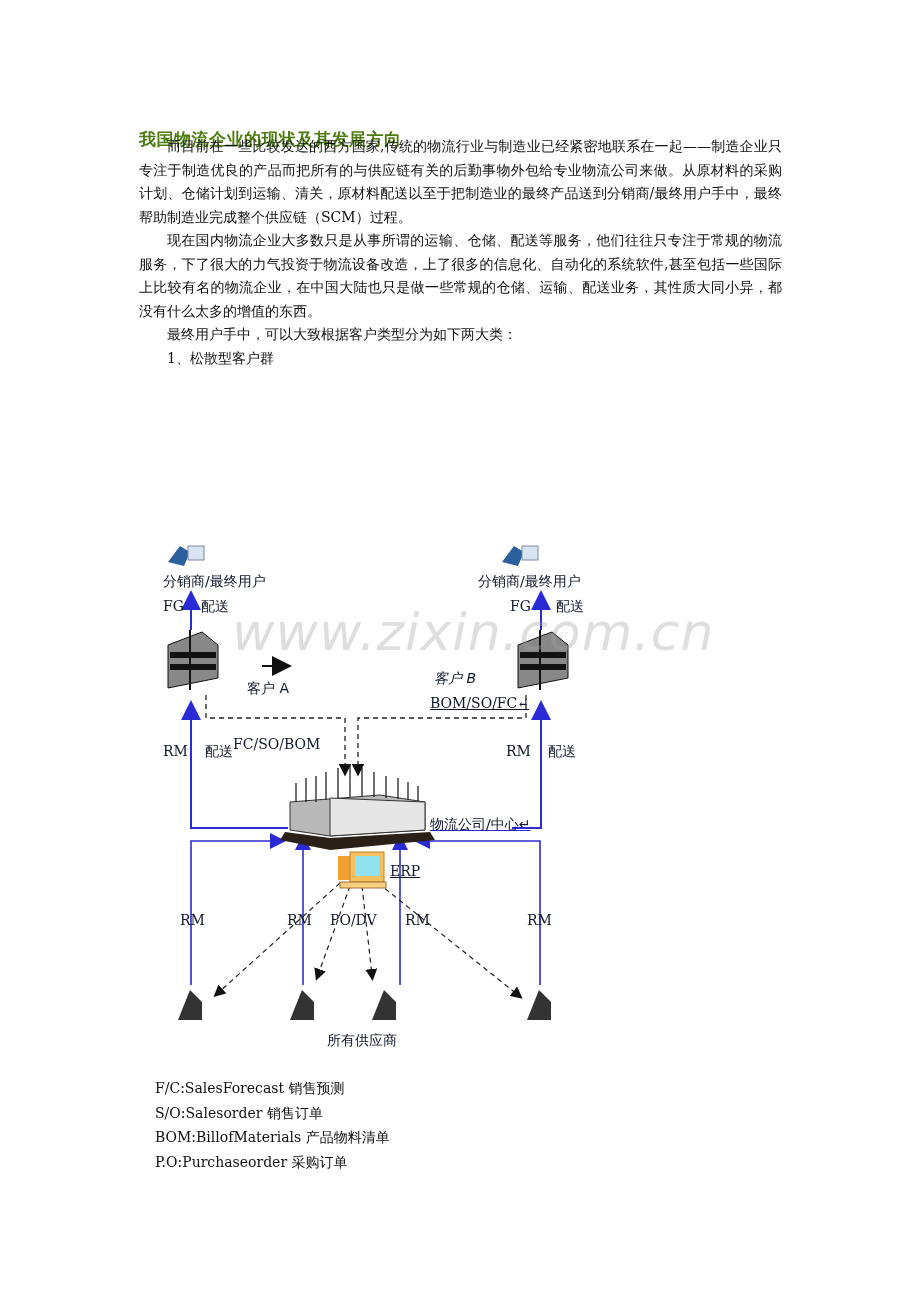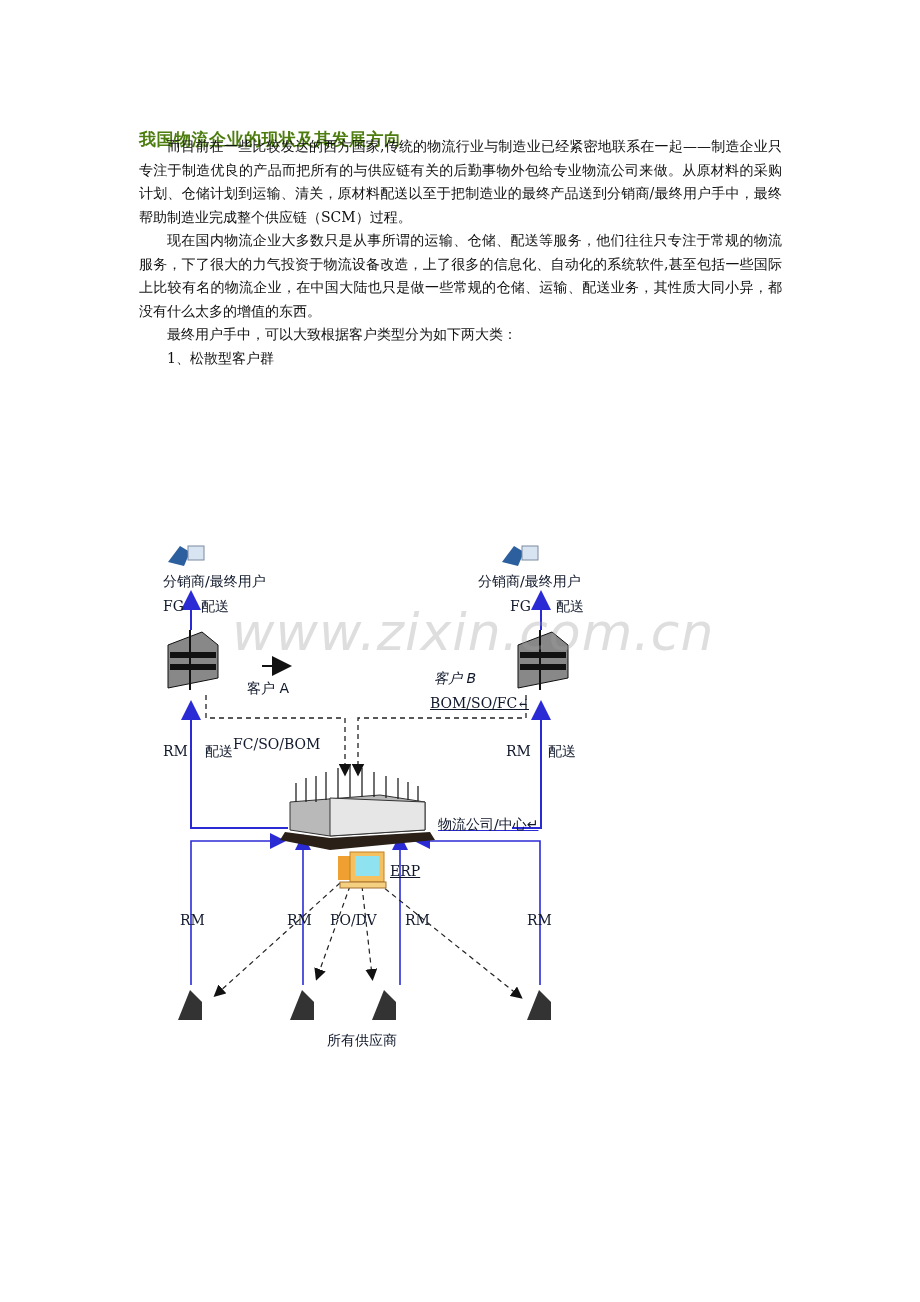--- a/index.html
+++ b/index.html
@@ -131,25 +131,31 @@
     <span class="lbl" style="left:360px;top:58px;">FG</span>
     <span class="lbl sans" style="left:406px;top:58px;">配送</span>
     <span class="lbl sans" style="left:97px;top:130px;margin-top:10px;">客户 A</span>
     <span class="lbl sans" style="left:284px;top:130px;font-style:italic;">客户 B</span>
     <span class="lbl" style="left:83px;top:155px;margin-top:41px;">FC/SO/BOM</span>
     <span class="lbl" style="left:280px;top:155px;text-decoration:underline;">BOM/SO/FC↵</span>
     <span class="lbl" style="left:13px;top:203px;">RM</span>
     <span class="lbl sans" style="left:55px;top:203px;">配送</span>
     <span class="lbl" style="left:356px;top:203px;">RM</span>
     <span class="lbl sans" style="left:398px;top:203px;">配送</span>
-    <span class="lbl sans" style="left:288px;top:276px;text-decoration:underline;text-decoration-color:#2b2bd6;">物流公司/中心↵</span>
+    <span class="lbl sans" style="left:280px;top:276px;text-decoration:underline;text-decoration-color:#2b2bd6;">物流公司/中心↵</span>
     <span class="lbl" style="left:240px;top:323px;text-decoration:underline;">ERP</span>
     <span class="lbl" style="left:30px;top:372px;">RM</span>
     <span class="lbl" style="left:137px;top:372px;">RM</span>
     <span class="lbl" style="left:180px;top:372px;">PO/DV</span>
     <span class="lbl" style="left:255px;top:372px;">RM</span>
     <span class="lbl" style="left:377px;top:372px;">RM</span>
     <span class="lbl sans" style="left:177px;top:492px;">所有供应商</span>
   </div>
 
   <div class="watermark">www.zixin.com.cn</div>
 
+  <div class="legend">
+    <div>F/C:SalesForecast 销售预测</div>
+    <div>S/O:Salesorder 销售订单</div>
+    <div>BOM:BillofMaterials 产品物料清单</div>
+    <div>P.O:Purchaseorder 采购订单</div>
+  </div>
 </div>
 
 </body></html>

